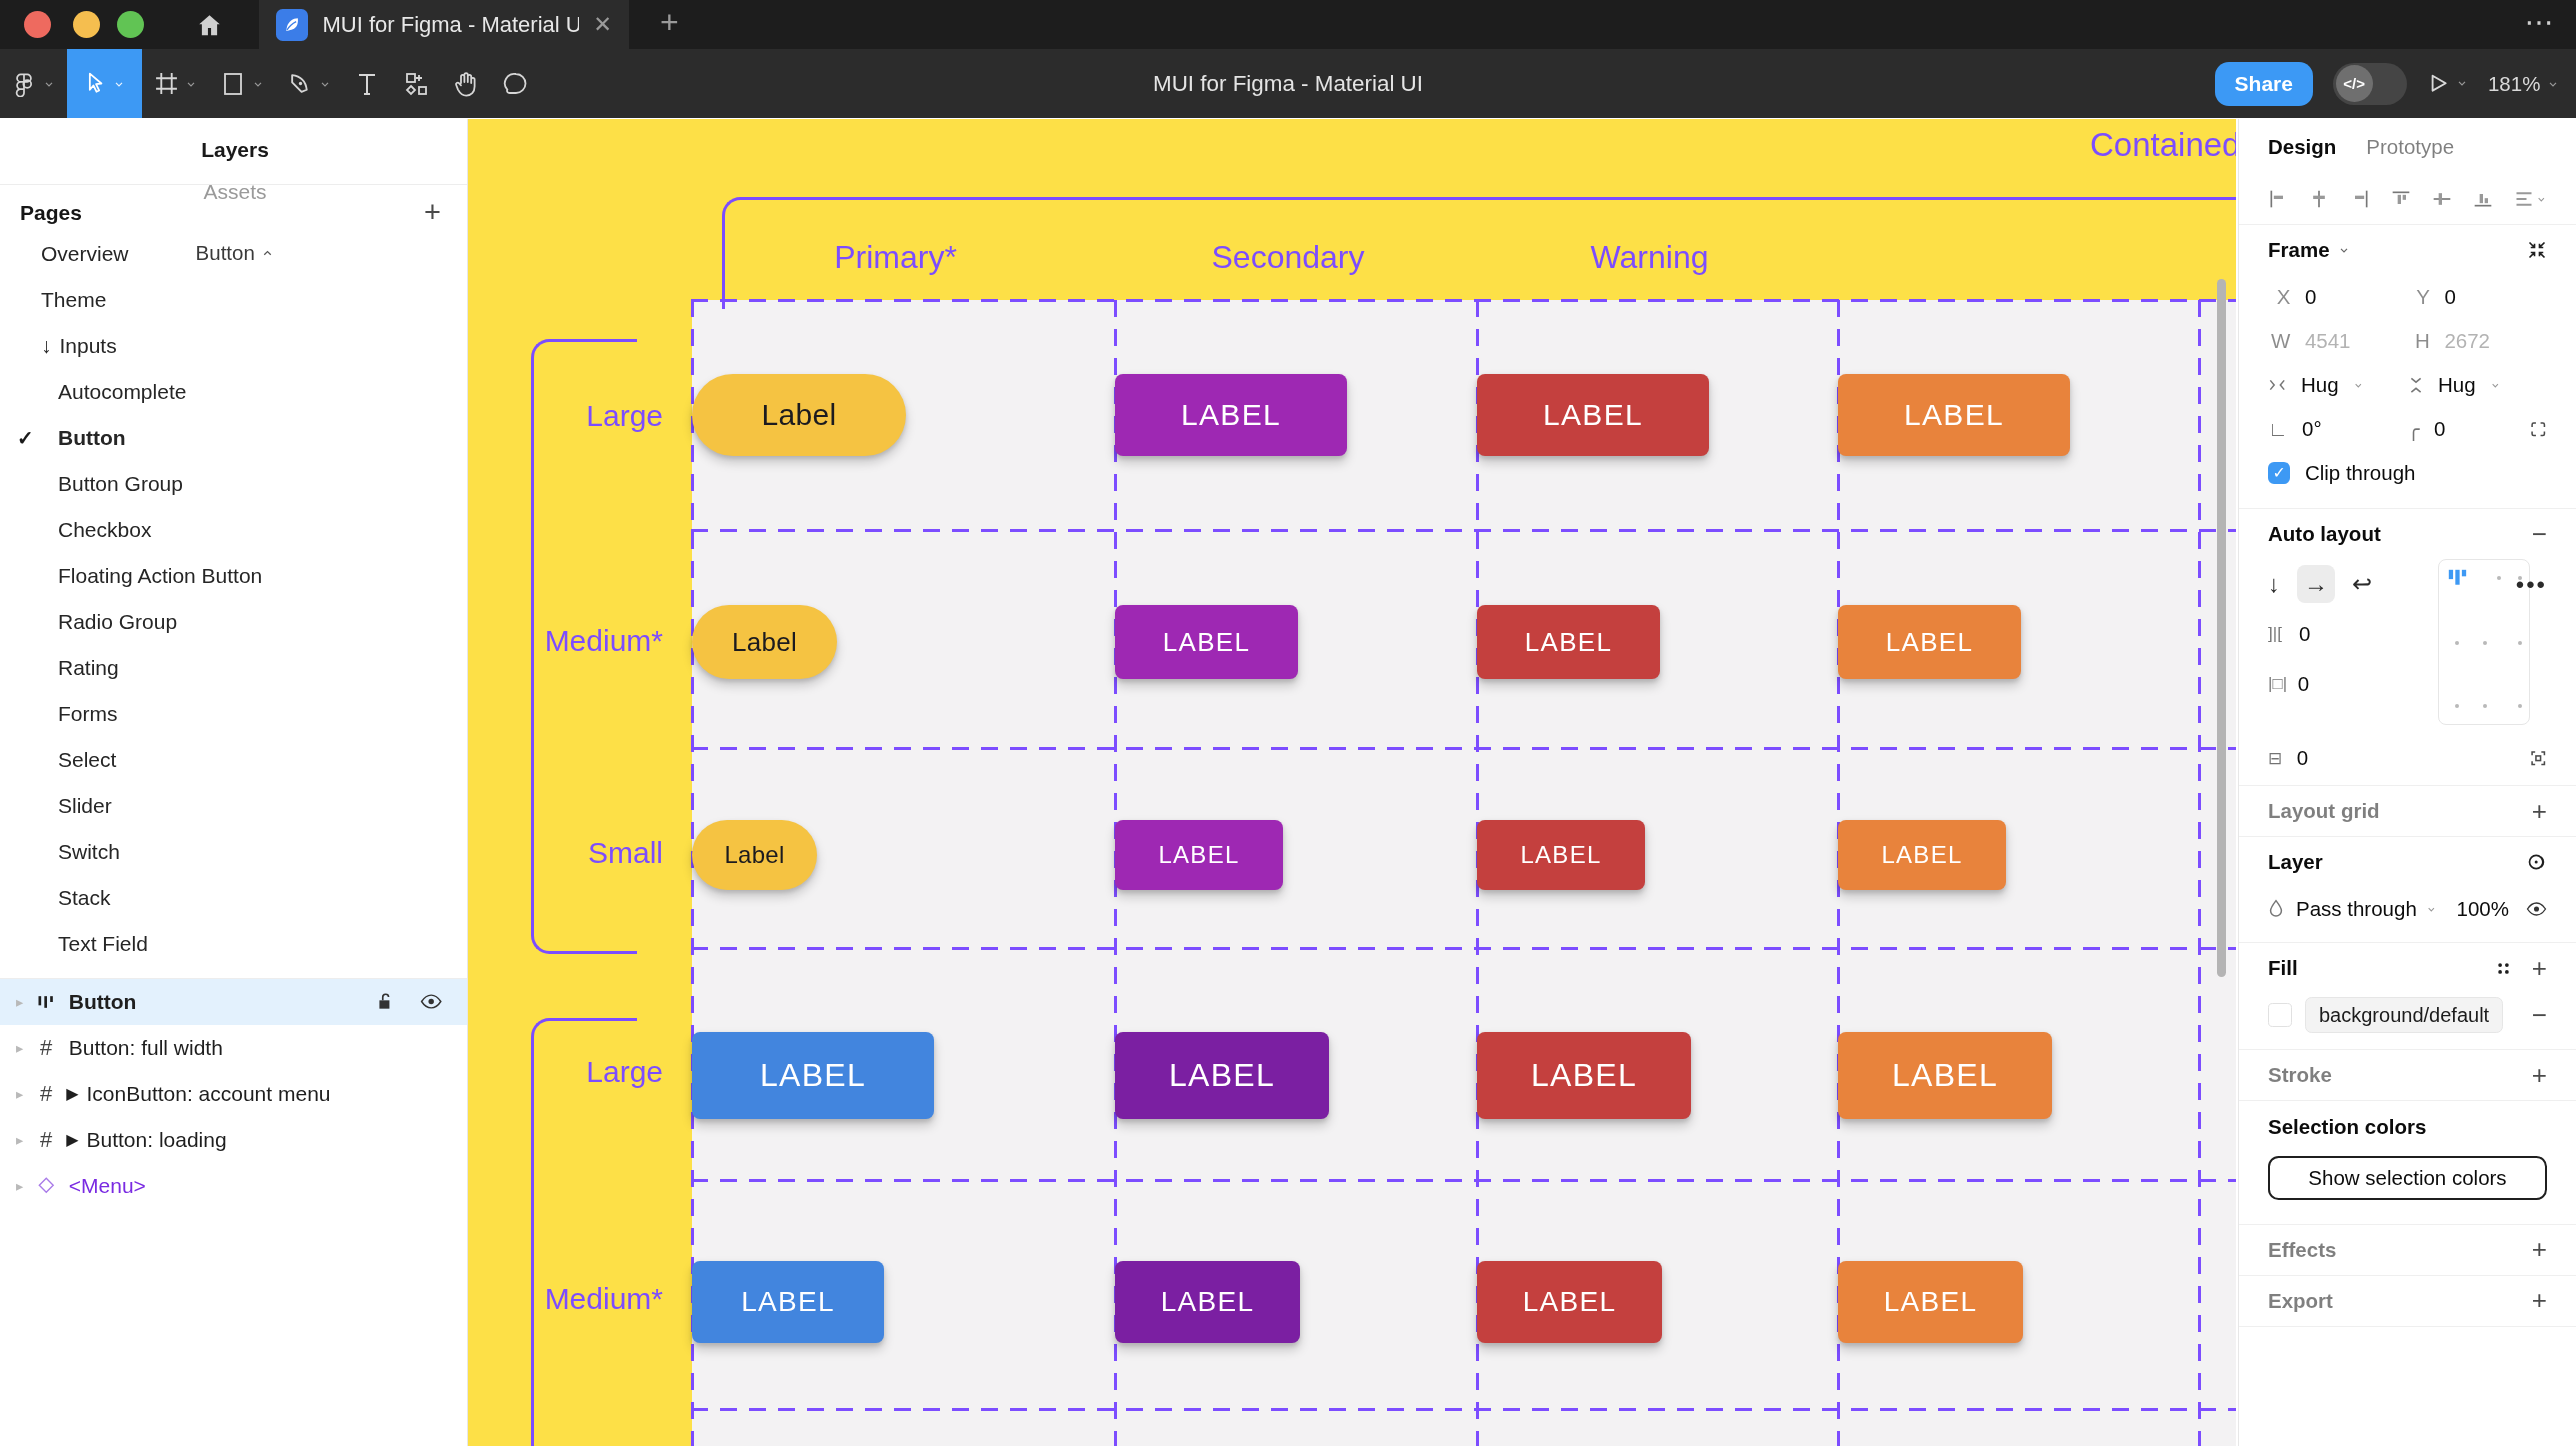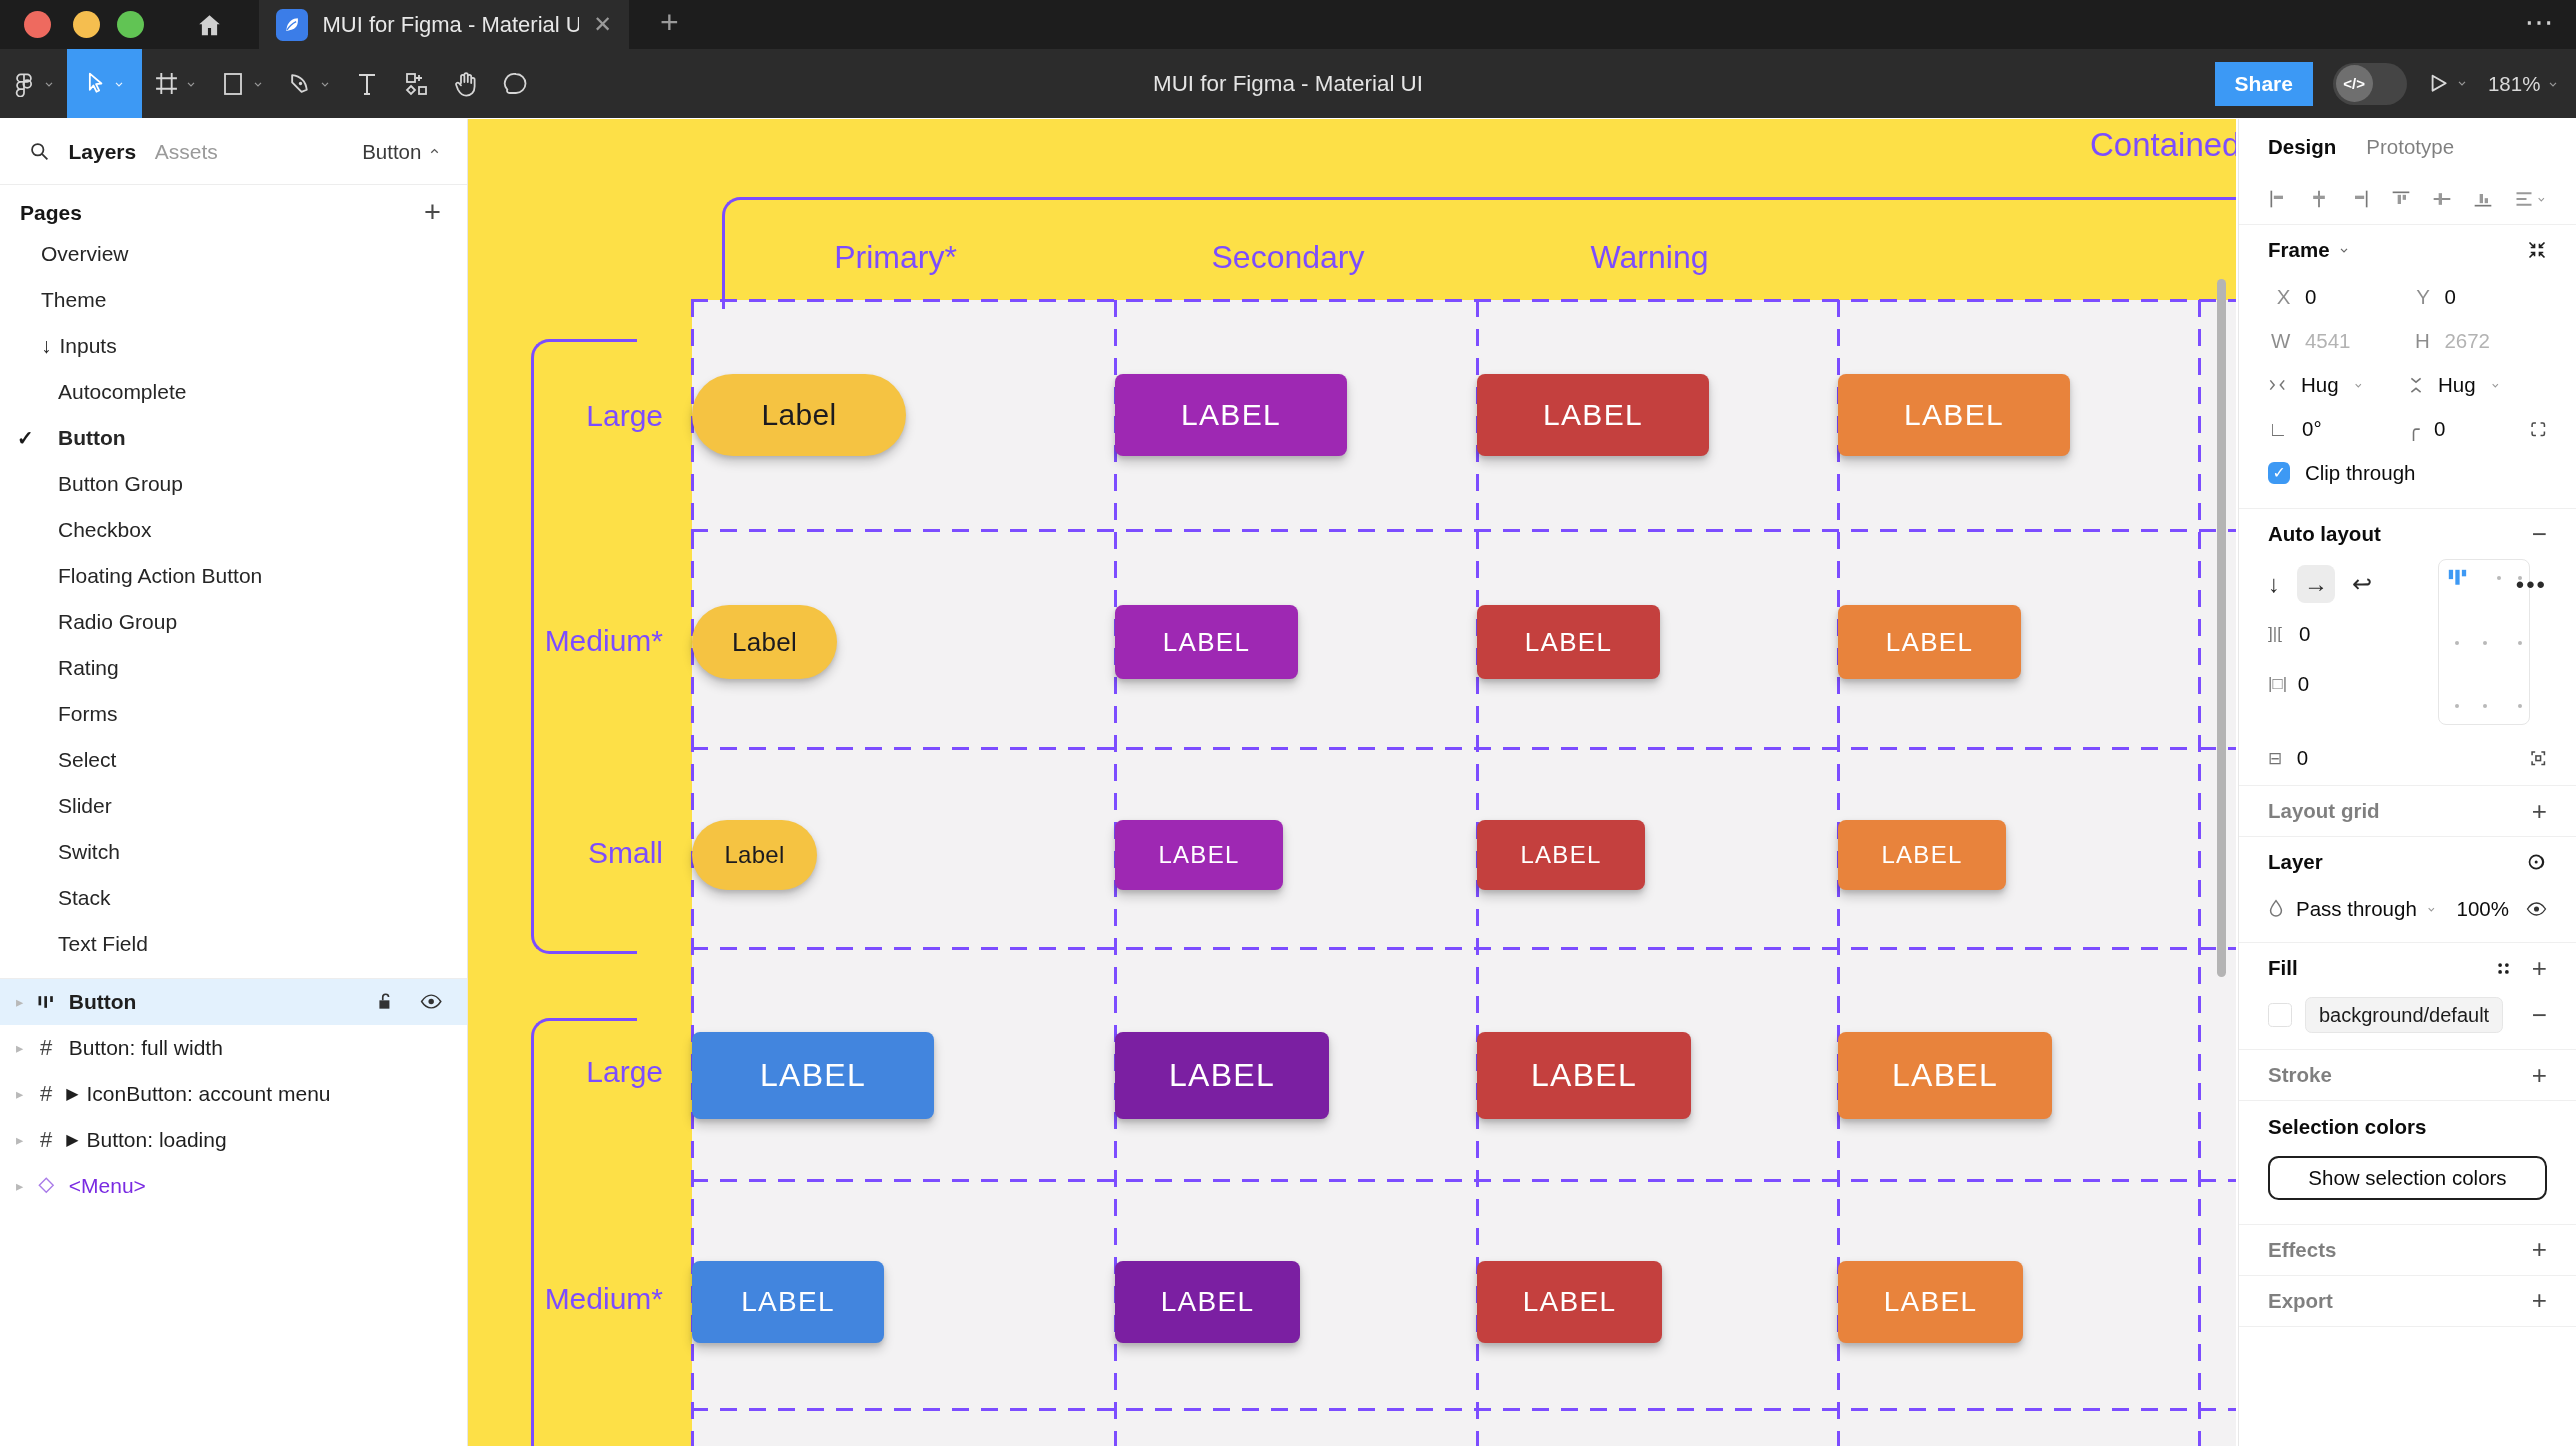--- a/index.html
+++ b/index.html
@@ -19,28 +19,28 @@
   .tbar-dots{position:absolute;right:20px;top:5.3px;color:#cfcfcf;font-size:29px;letter-spacing:2.6px;}
 
   
   .toolbar{position:absolute;left:0;top:49px;width:2576px;height:69px;background:#2c2c2c;}
   .tools{position:absolute;left:0;top:0;height:69px;display:flex;align-items:center;}
   .tool{display:flex;align-items:center;justify-content:center;height:69px;padding:0 12px;gap:5.3px;}
   .tool .chev{margin-left:1.3px;}
   .tool.sel{background:#3d99f4;padding:0 17px;}
   .tb-title{position:absolute;left:50%;top:0;transform:translateX(-50%);height:69px;display:flex;align-items:center;color:#e4e4e4;font-size:22.4px;white-space:nowrap;}
   .tb-right{position:absolute;right:17px;top:0;height:69px;display:flex;align-items:center;gap:20px;}
-  .share-btn{background:#3c99f5;color:#fff;font-size:21px;font-weight:600;border-radius:0;padding:10px 20px;}
+  .share-btn{background:#3c99f5;color:#fff;font-size:21px;font-weight:600;border-radius:14px;padding:10px 20px;}
   .devtoggle{width:74px;height:42px;border-radius:22.4px;background:#454545;position:relative;}
   .devtoggle .knob{position:absolute;left:2.6px;top:2.6px;width:37px;height:37px;border-radius:50%;background:#6f6f6f;color:#fff;font-size:15px;display:flex;align-items:center;justify-content:center;font-weight:600;}
   .playwrap,.zoomwrap{display:flex;align-items:center;gap:6.6px;color:#d9d9d9;font-size:20.5px;}
 
   
   .sidebar{position:absolute;left:0;top:119px;width:468px;height:1328px;background:#fff;border-right:1.3px solid #e7e7e7;overflow:hidden;}
-  .sb-head{height:66px;border-bottom:1.3px solid #ededed;display:flex;align-items:center;padding:0 26px 0 29px;gap:18.5px;}
+  .sb-head{height:66px;border-bottom:1.3px solid #ededed;display:flex;align-items:center;padding:0 26px 0 29px;gap:18.5px;flex-direction:column;}
   .sb-head .t1{font-size:21px;font-weight:700;color:#1a1a1a;}
   .sb-head .t2{font-size:21px;color:#9a9a9a;}
   .sb-head .spacer{flex:1;}
   .sb-head .pagepick{font-size:20.5px;color:#3a3a3a;display:flex;align-items:center;gap:6.6px;}
   .pages-head{display:flex;align-items:center;height:46px;padding:9.2px 26px 0 20px;}
   .pages-head .ph{font-size:21px;font-weight:700;color:#161616;flex:1;}
   .pages-head .plus{font-size:29px;color:#4a4a4a;font-weight:300;}
   .pgitem{height:46px;display:flex;align-items:center;font-size:21px;color:#262626;position:relative;padding-left:41px;}
   .pgitem.lv2{padding-left:58px;}
   .pgitem .chk{position:absolute;left:17px;font-size:20px;color:#1a1a1a;}

